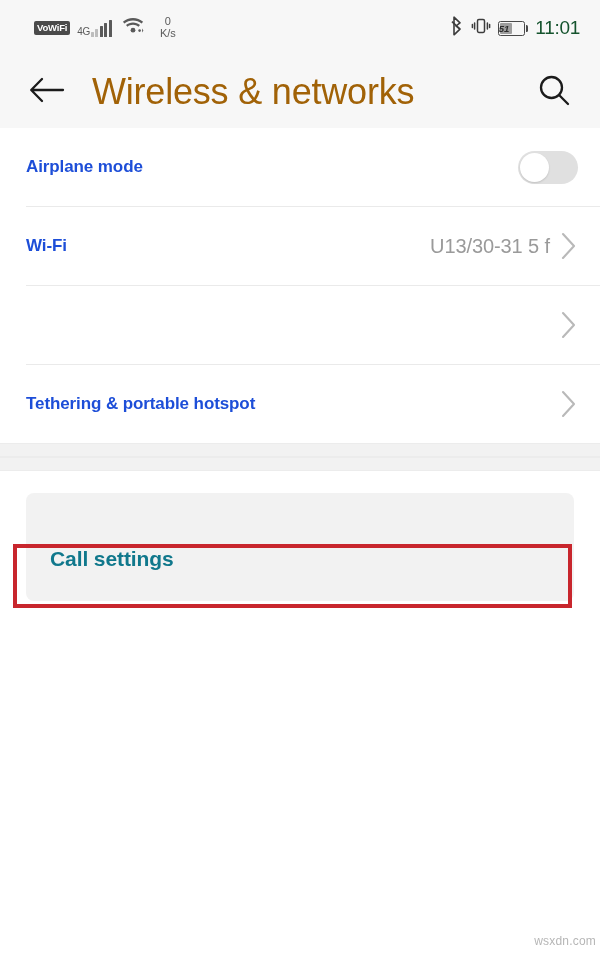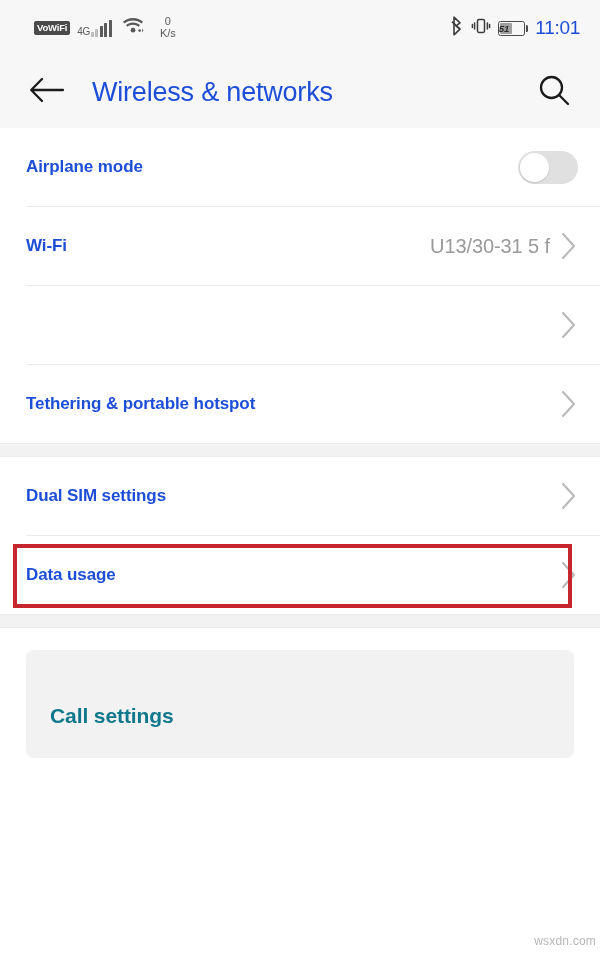--- a/index.html
+++ b/index.html
@@ -121,21 +121,21 @@
   }
   .battery .cap {
     width: 2.5px;
     height: 7px;
     background: #4a4a4a;
     border-radius: 0 1.5px 1.5px 0;
     margin-left: 1px;
   }
   .clock {
     font-size: 19px;
-    color: #1d4ed8;
+    color: #14532d;
     letter-spacing: -0.3px;
   }
 
   
   .app-bar {
     height: 72px;
     background: #f7f7f7;
     display: flex;
     align-items: center;
     padding: 0 24px 0 26px;
@@ -144,22 +144,22 @@
   .back-btn {
     width: 42px;
     height: 42px;
     display: flex;
     align-items: center;
     justify-content: center;
     cursor: pointer;
     flex: none;
   }
   .app-title {
-    font-size: 27px;
-    color: #1d4ed8;
+    font-size: 36px;
+    color: #a16207;
     margin-left: 24px;
     letter-spacing: -0.2px;
     white-space: nowrap;
   }
   .search-btn {
     margin-left: auto;
     width: 44px;
     height: 44px;
     display: flex;
     align-items: center;
@@ -396,40 +396,20 @@
       <span class="chev">
         <svg width="18" height="30" viewBox="0 0 18 30">
             <path d="M3 3l11 12L3 27" fill="none" stroke="#b9b9b9" stroke-width="2.1" stroke-linecap="round" stroke-linejoin="round"></path>
           </svg>
       </span>
     </div>
   </div>
 
   <div class="gap"></div>
 
-  <div class="group">
-    <div class="row">
-      <span class="label">Dual SIM settings</span>
-      <span class="chev">
-        <svg width="18" height="30" viewBox="0 0 18 30">
-            <path d="M3 3l11 12L3 27" fill="none" stroke="#b9b9b9" stroke-width="2.1" stroke-linecap="round" stroke-linejoin="round"></path>
-          </svg>
-      </span>
-    </div>
-    <div class="divider"></div>
-
-    <div class="row">
-      <span class="label">Data usage</span>
-      <span class="chev">
-        <svg width="18" height="30" viewBox="0 0 18 30">
-            <path d="M3 3l11 12L3 27" fill="none" stroke="#b9b9b9" stroke-width="2.1" stroke-linecap="round" stroke-linejoin="round"></path>
-          </svg>
-      </span>
-    </div>
-  </div>
 
   <div class="gap"></div>
 
 
   <div class="footer-wrap">
     <div class="footer-card">
       <div class="footer-link">Call settings</div>
     </div>
   </div>
 </div>

